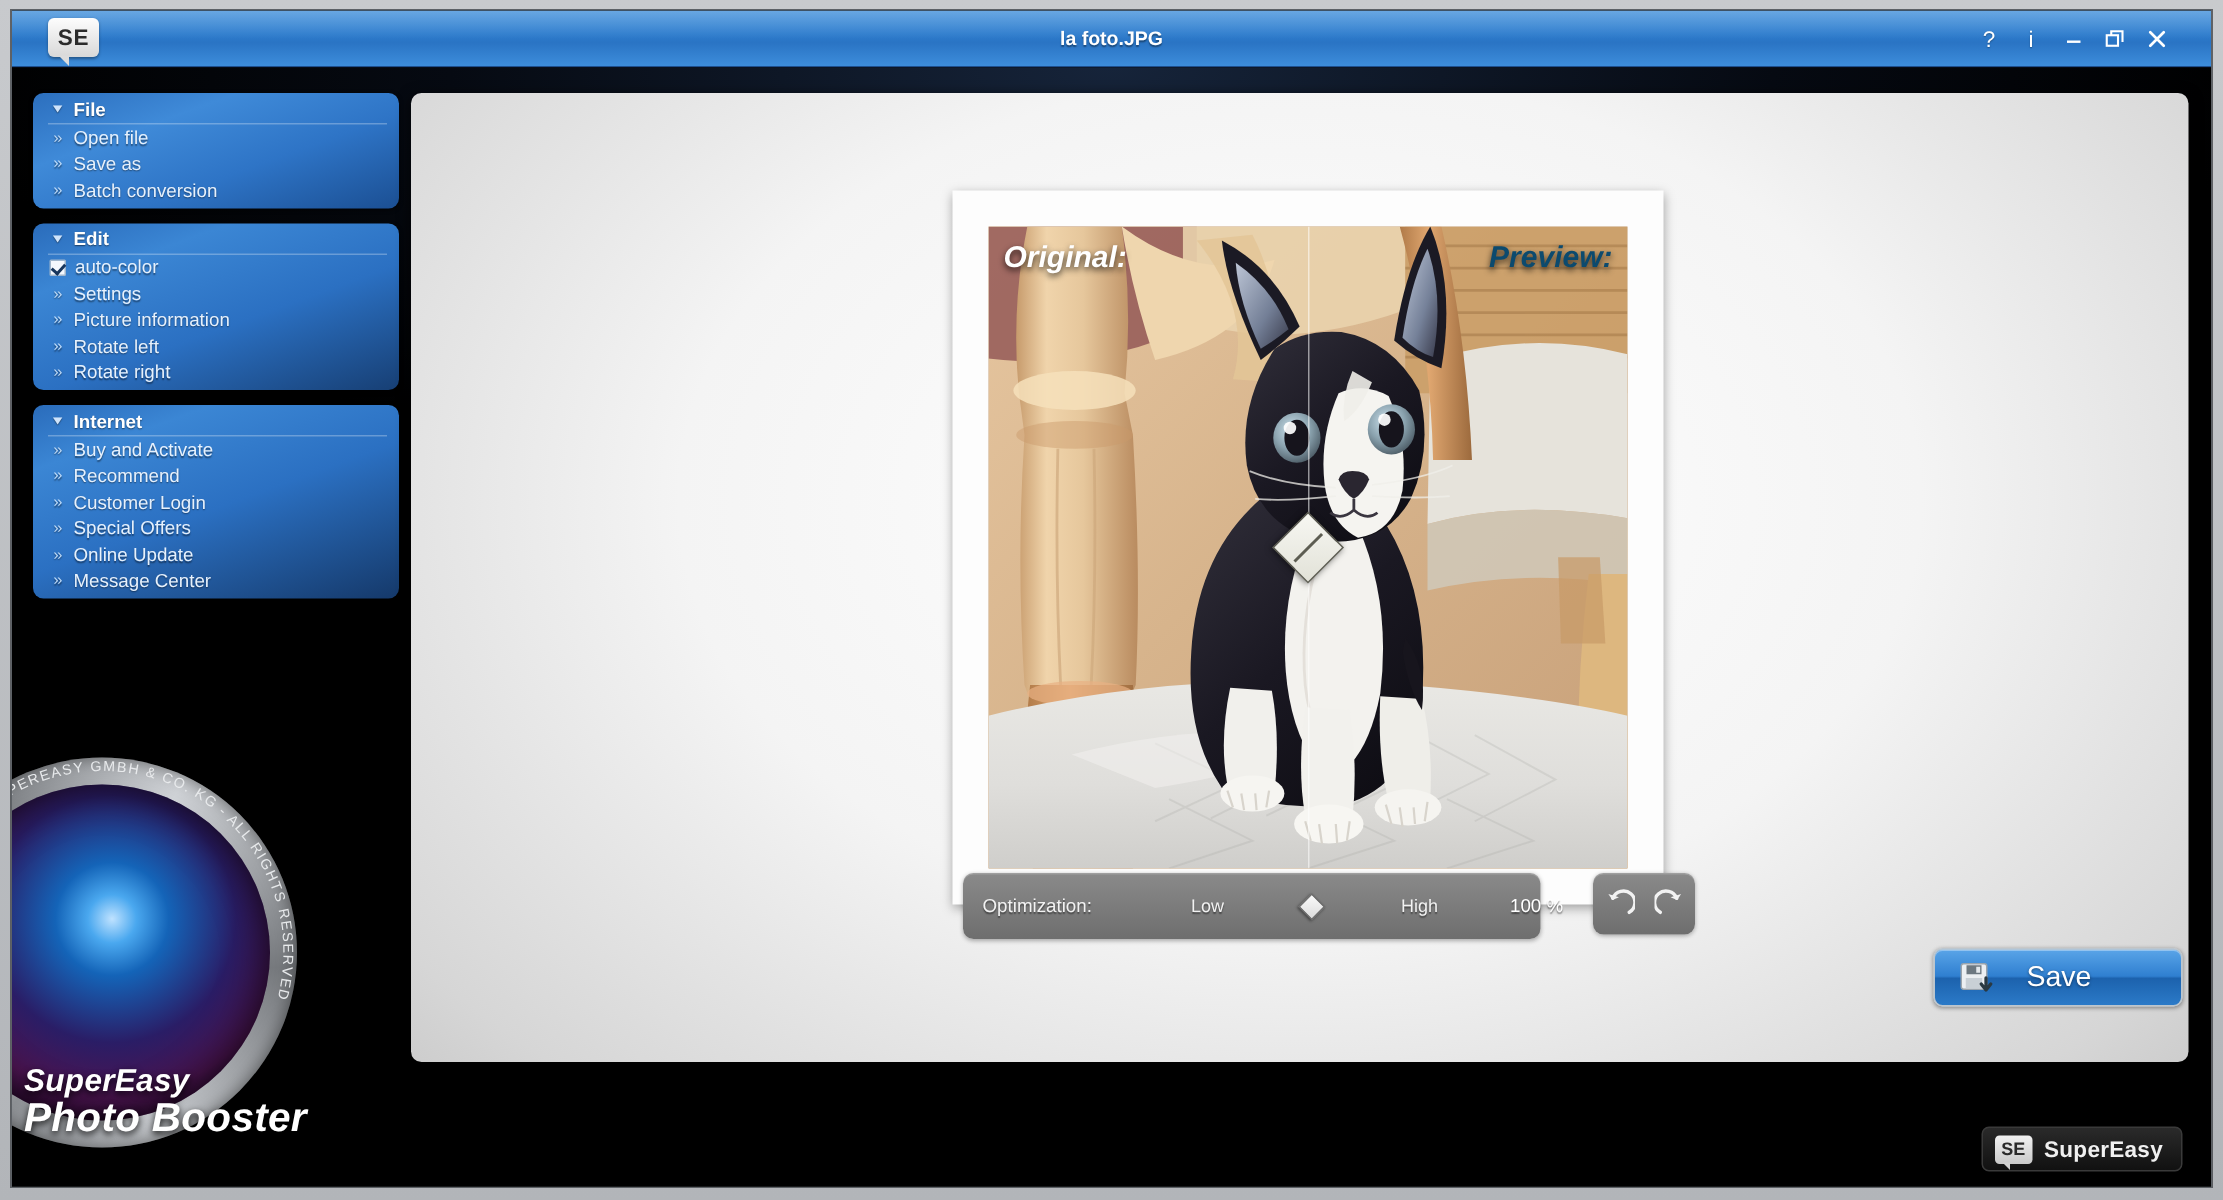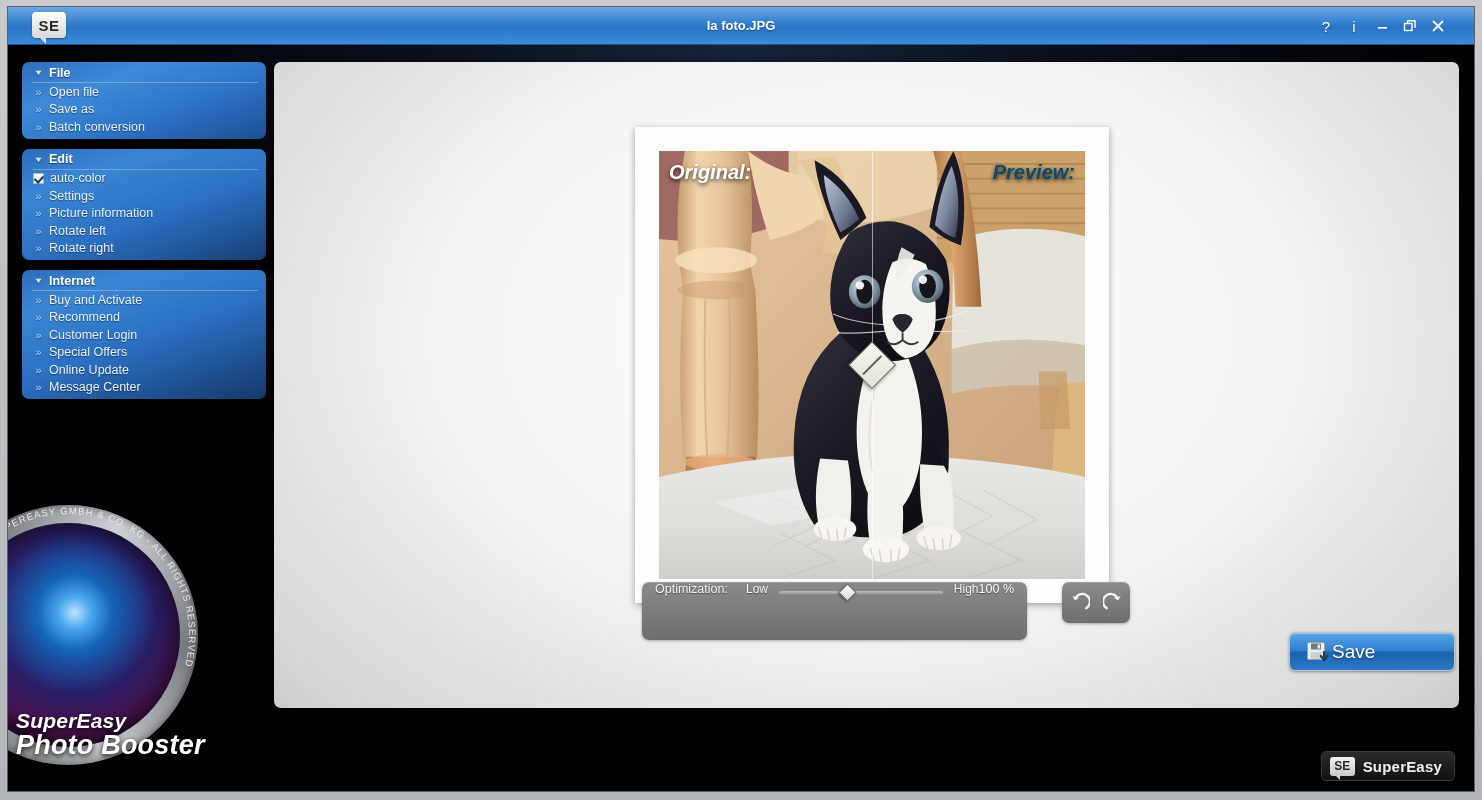--- a/index.html
+++ b/index.html
@@ -258,26 +258,27 @@
     box-shadow: 0 1px 4px rgba(0,0,0,.5);
   }
   #split-handle::after {
     content: ""; position: absolute; left: 50%; top: 3px; bottom: 3px;
     width: 1.5px; background: #5d5d52; transform: translateX(-50%) ;
   }
 
   
   #optimization-bar {
     position: absolute; left: 368px; top: 520px;
-    width: 385px; height: 58px;
+    width: 385px; height: 44px;
     background: linear-gradient(180deg,#8a8a8a,#6e6e6e);
     border-radius: 7px;
-    display: flex; 
+    display: flex; align-items: center;
     padding: 0 13px;
     box-shadow: inset 0 1px 0 rgba(255,255,255,.18), 0 1px 3px rgba(0,0,0,.3);
+    gap: 48px;
   }
   #optimization-label {
     font: 12.5px "Liberation Sans", sans-serif; color: #f2f2f2;
     text-shadow: 0 1px 1px rgba(0,0,0,.45);
     margin-right: 18px; white-space: nowrap;
   }
   #slider-low, #slider-high {
     font: 12px "Liberation Sans", sans-serif; color: #f2f2f2;
     text-shadow: 0 1px 1px rgba(0,0,0,.45); white-space: nowrap;
   }
@@ -320,21 +321,21 @@
   }
 
   
   #save-button {
     position: absolute; left: 1015px; top: 570px;
     width: 166px; height: 39px;
     border-radius: 6px;
     background: linear-gradient(180deg,#5aa5e8 0%,#2f7fd0 48%,#1c62ad 52%,#2b7ac8 100%);
     border: 1px solid #bcc6ce;
     box-shadow: 0 1px 3px rgba(0,0,0,.4), inset 0 1px 0 rgba(255,255,255,.35);
-    display: flex; align-items: center; gap: 2px;
+    display: flex; align-items: center; gap: 21px;
     padding-left: 16px;
     cursor: pointer;
   }
   #save-label {
     font: 19px "Liberation Sans", sans-serif; color: #ffffff;
     text-shadow: 0 1px 2px rgba(0,0,0,.45);
   }
 </style>
 </head>
 <body>

